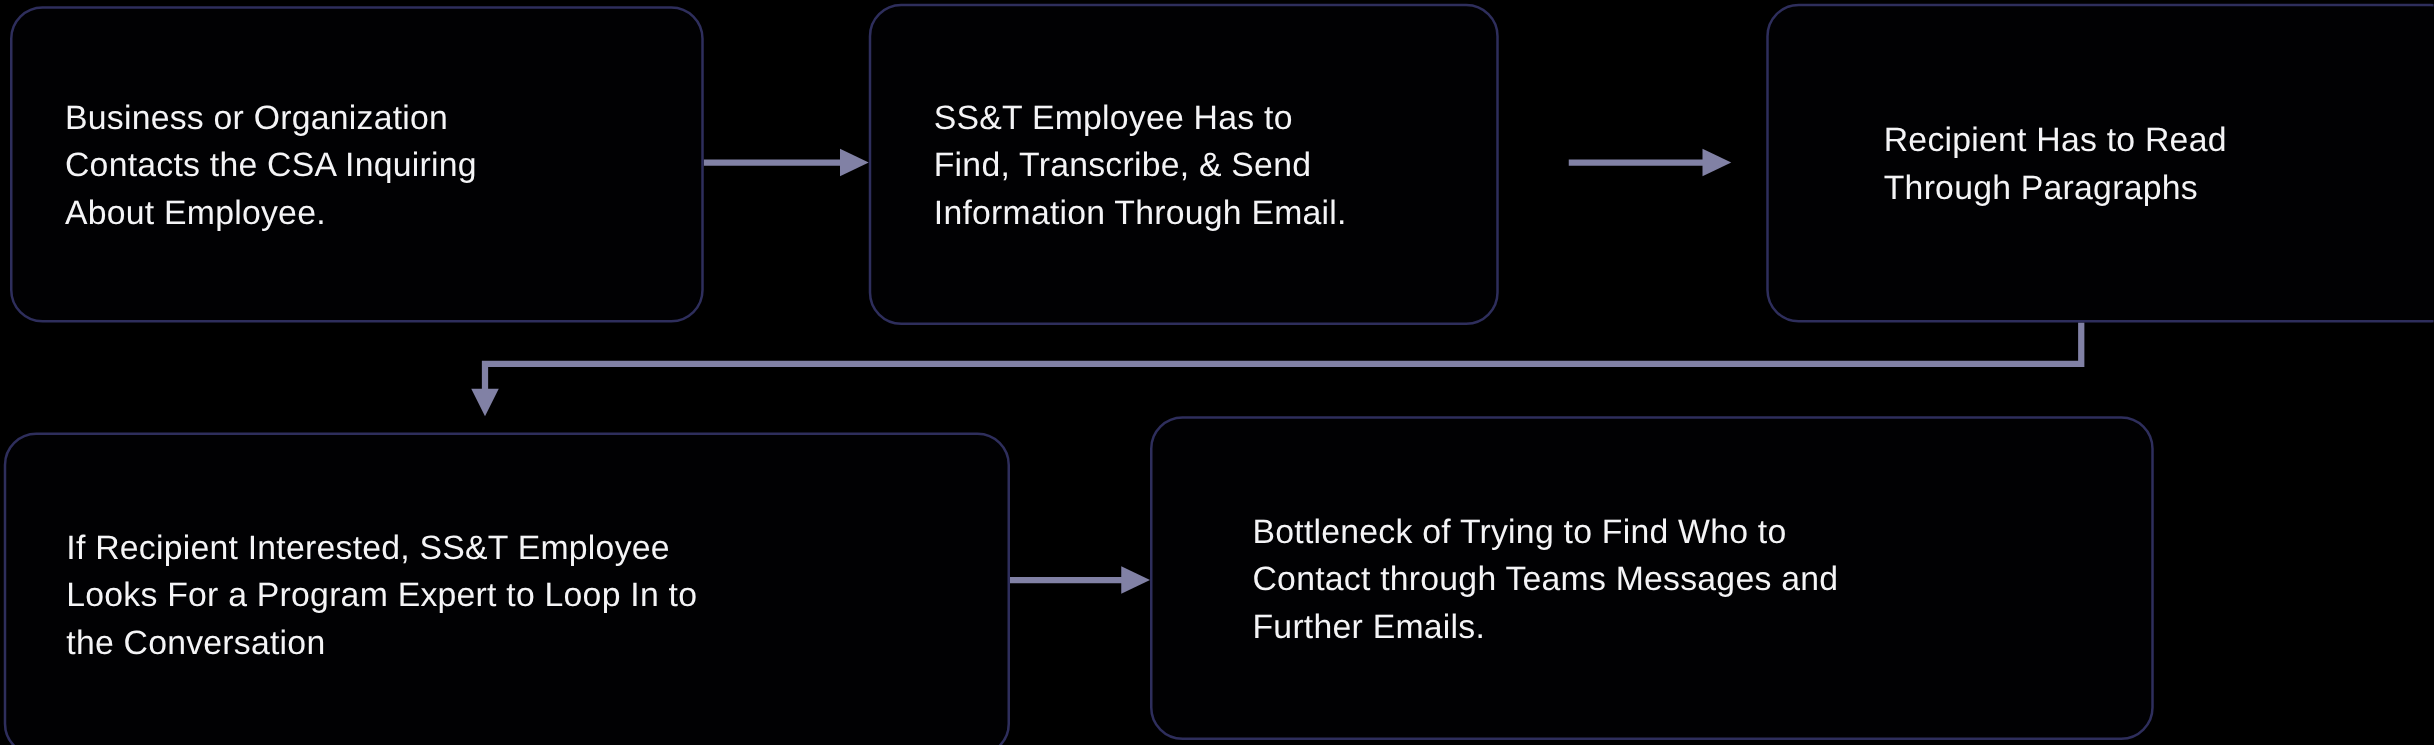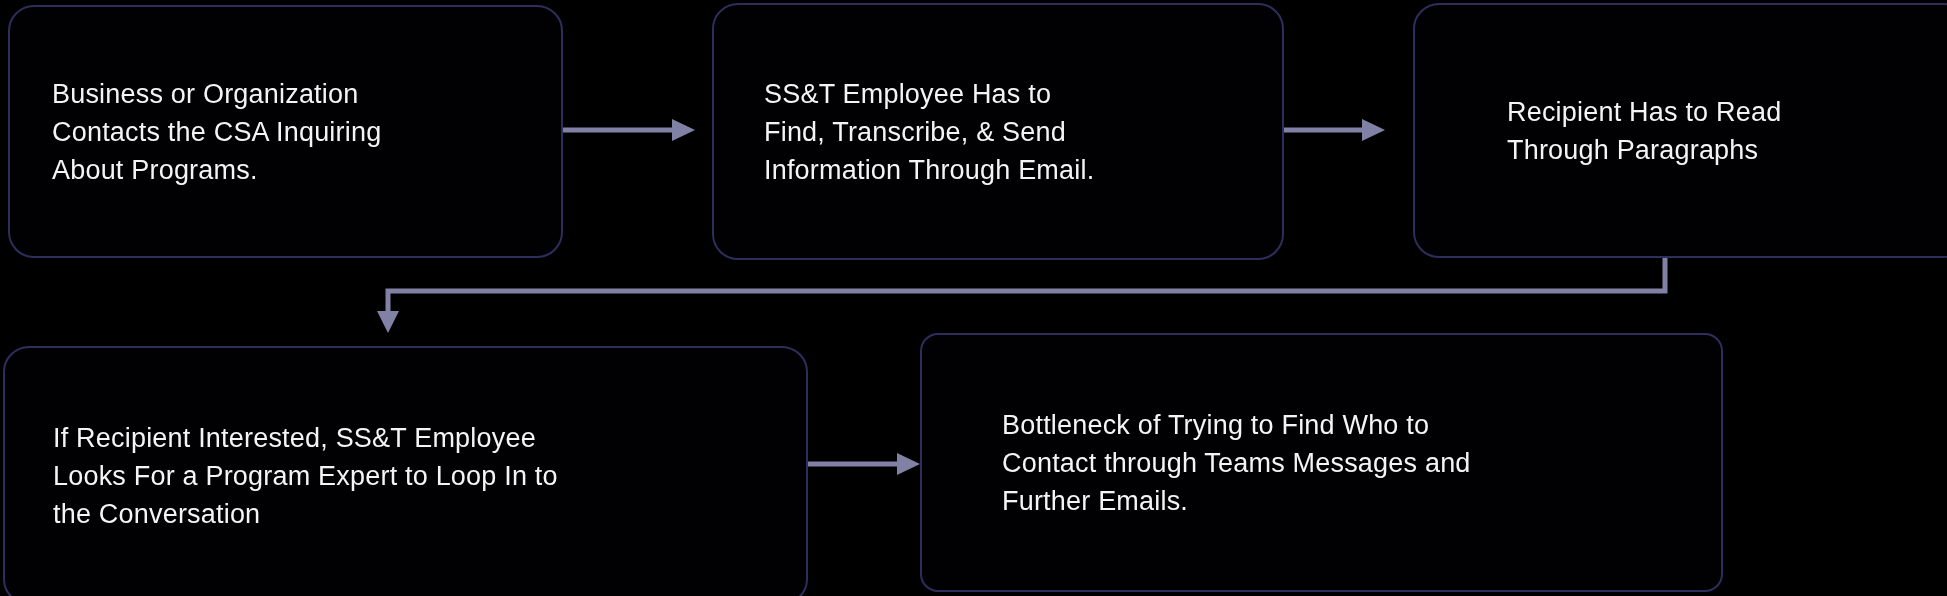--- a/index.html
+++ b/index.html
@@ -40,24 +40,24 @@
   }
   .node-label {
     color: var(--text-color, #f4f4f6);
     font-size: 27px;
     line-height: 38px;
     font-weight: 400;
     letter-spacing: 0.2px;
     white-space: pre-line;
   }
   .node-contact    { left: 8px;    top: 5px;   width: 555px; height: 253px; padding-left: 42px; }
-  .node-transcribe { left: 712px;  top: 3px;   width: 572px; height: 257px; padding-left: 50px; }
+  .node-transcribe { left: 695px;  top: 3px;   width: 504px; height: 257px; padding-left: 50px; }
   .node-read       { left: 1385px; top: 3px;   width: 557px; height: 255px; padding-left: 92px; margin-left: 28px; }
   .node-loop       { left: 3px;    top: 346px; width: 805px; height: 259px; padding-left: 48px; }
-  .node-bottleneck { left: 920px;  top: 333px; width: 803px; height: 259px; padding-left: 80px; border-radius: 18px; }
+  .node-bottleneck { left: 920px;  top: 333px; width: 803px; height: 259px; padding-left: 80px; }
 </style>
 </head>
 <body>
 
 <div class="canvas">
 
   <svg class="edges" width="1947" height="596" viewBox="0 0 1947 596">
     <g>
       <line class="edge" x1="563" y1="130" x2="674" y2="130"></line>
       <polygon class="edge-head" points="695,130 672,119 672,141"></polygon>
@@ -72,21 +72,21 @@
     </g>
     <g>
       <line class="edge" x1="808" y1="464" x2="899" y2="464"></line>
       <polygon class="edge-head" points="920,464 897,453 897,475"></polygon>
     </g>
   </svg>
 
   <div class="node node-contact">
     <div class="node-label">Business or Organization
 Contacts the CSA Inquiring
-About Programs.</div>
+About Employee.</div>
   </div>
 
   <div class="node node-transcribe">
     <div class="node-label">SS&amp;T Employee Has to
 Find, Transcribe, &amp; Send
 Information Through Email.</div>
   </div>
 
   <div class="node node-read">
     <div class="node-label">Recipient Has to Read

